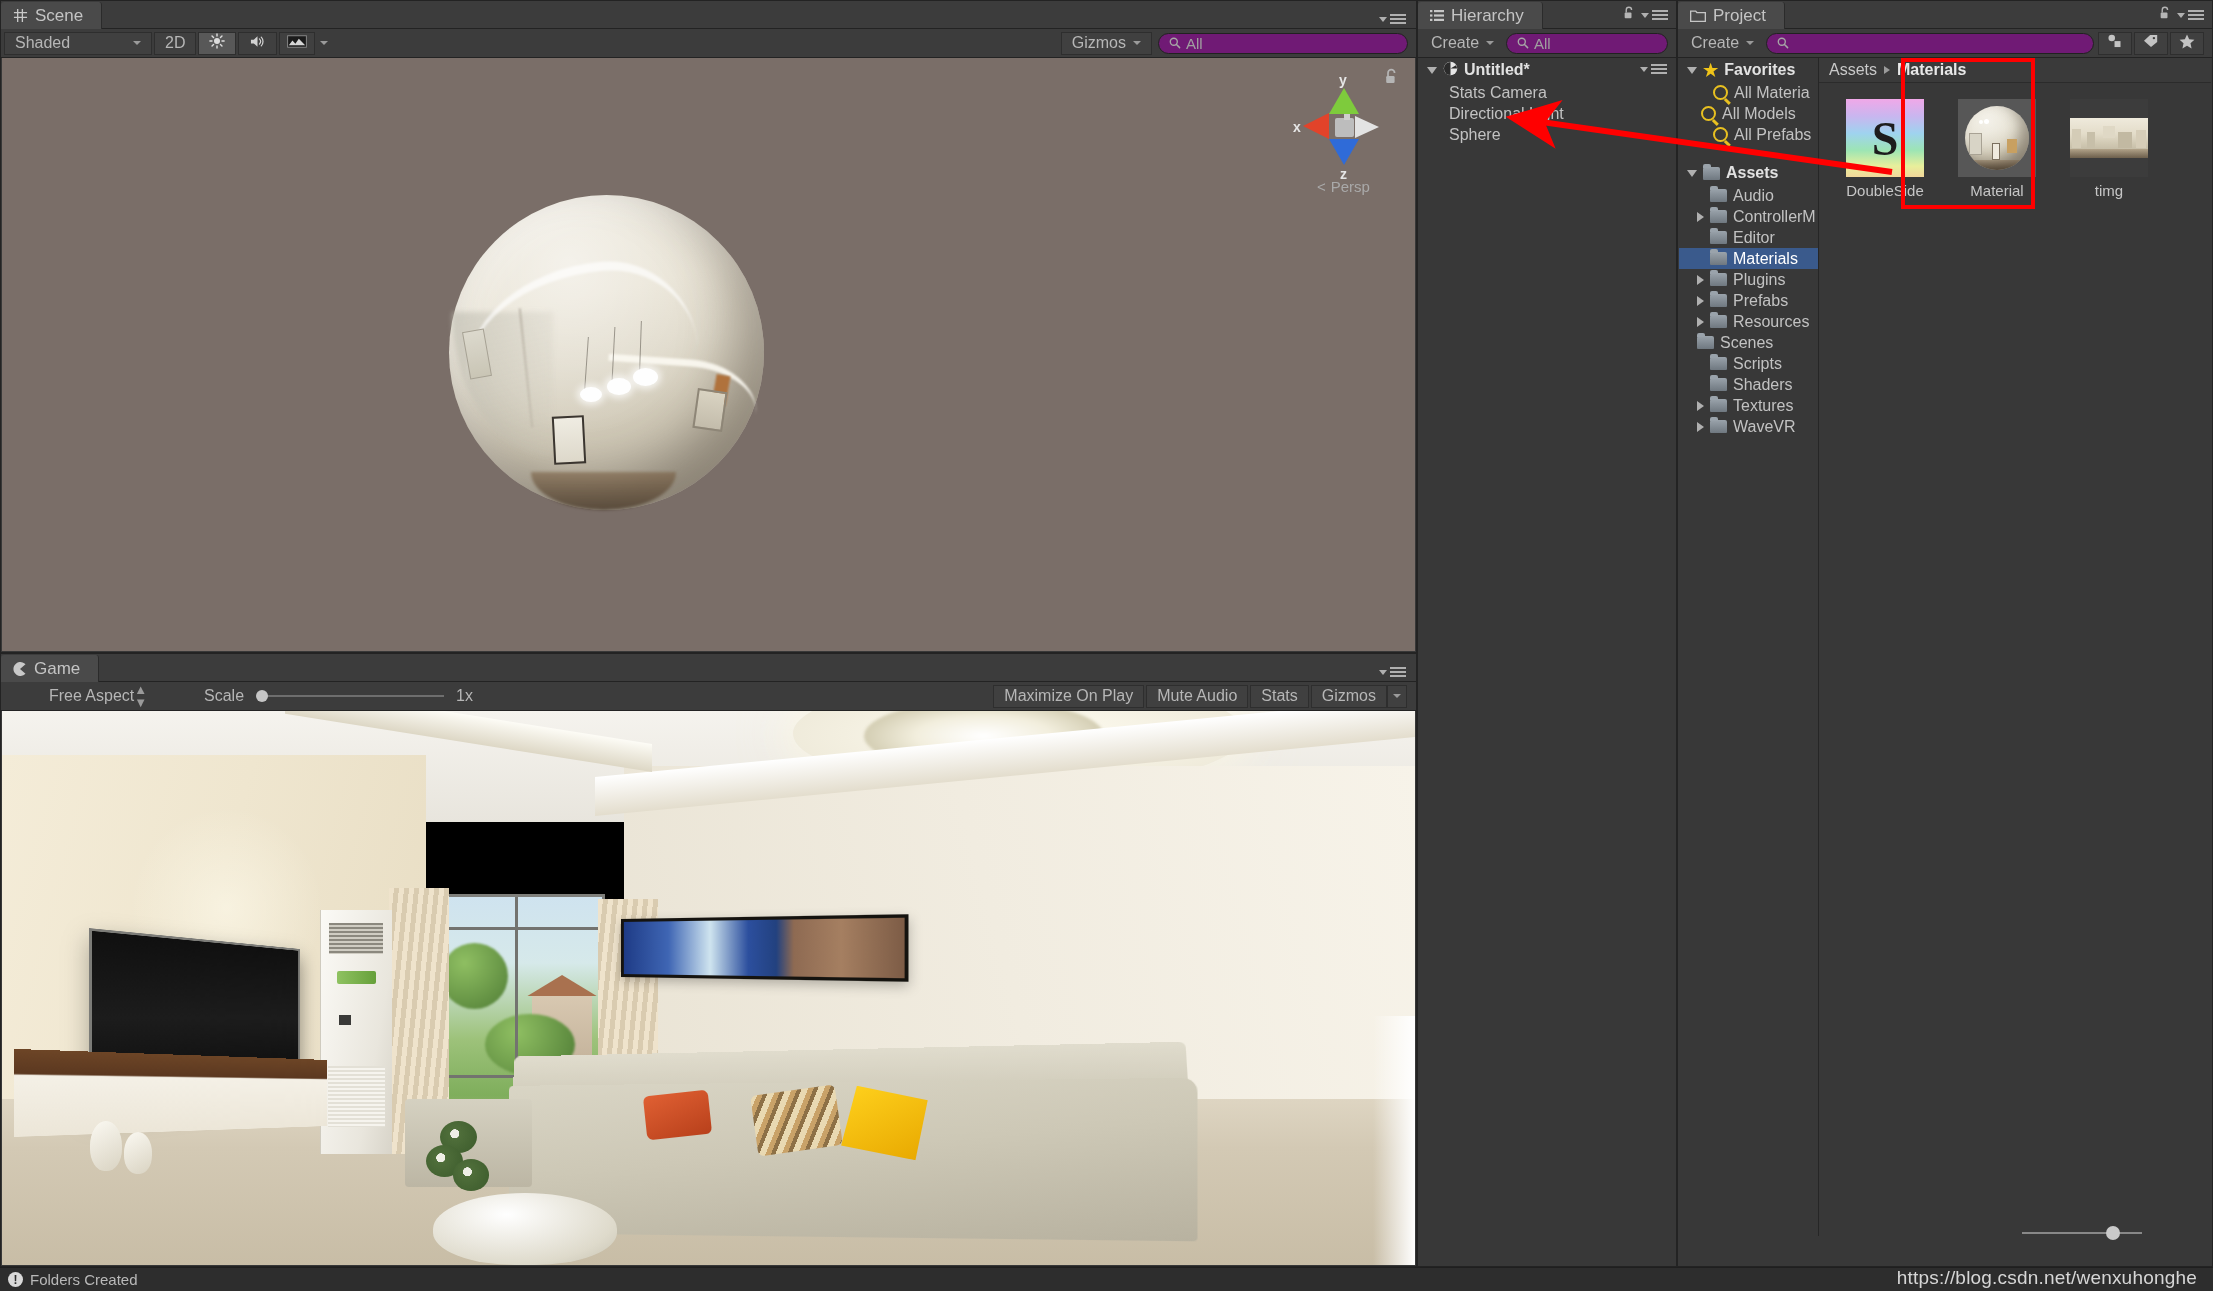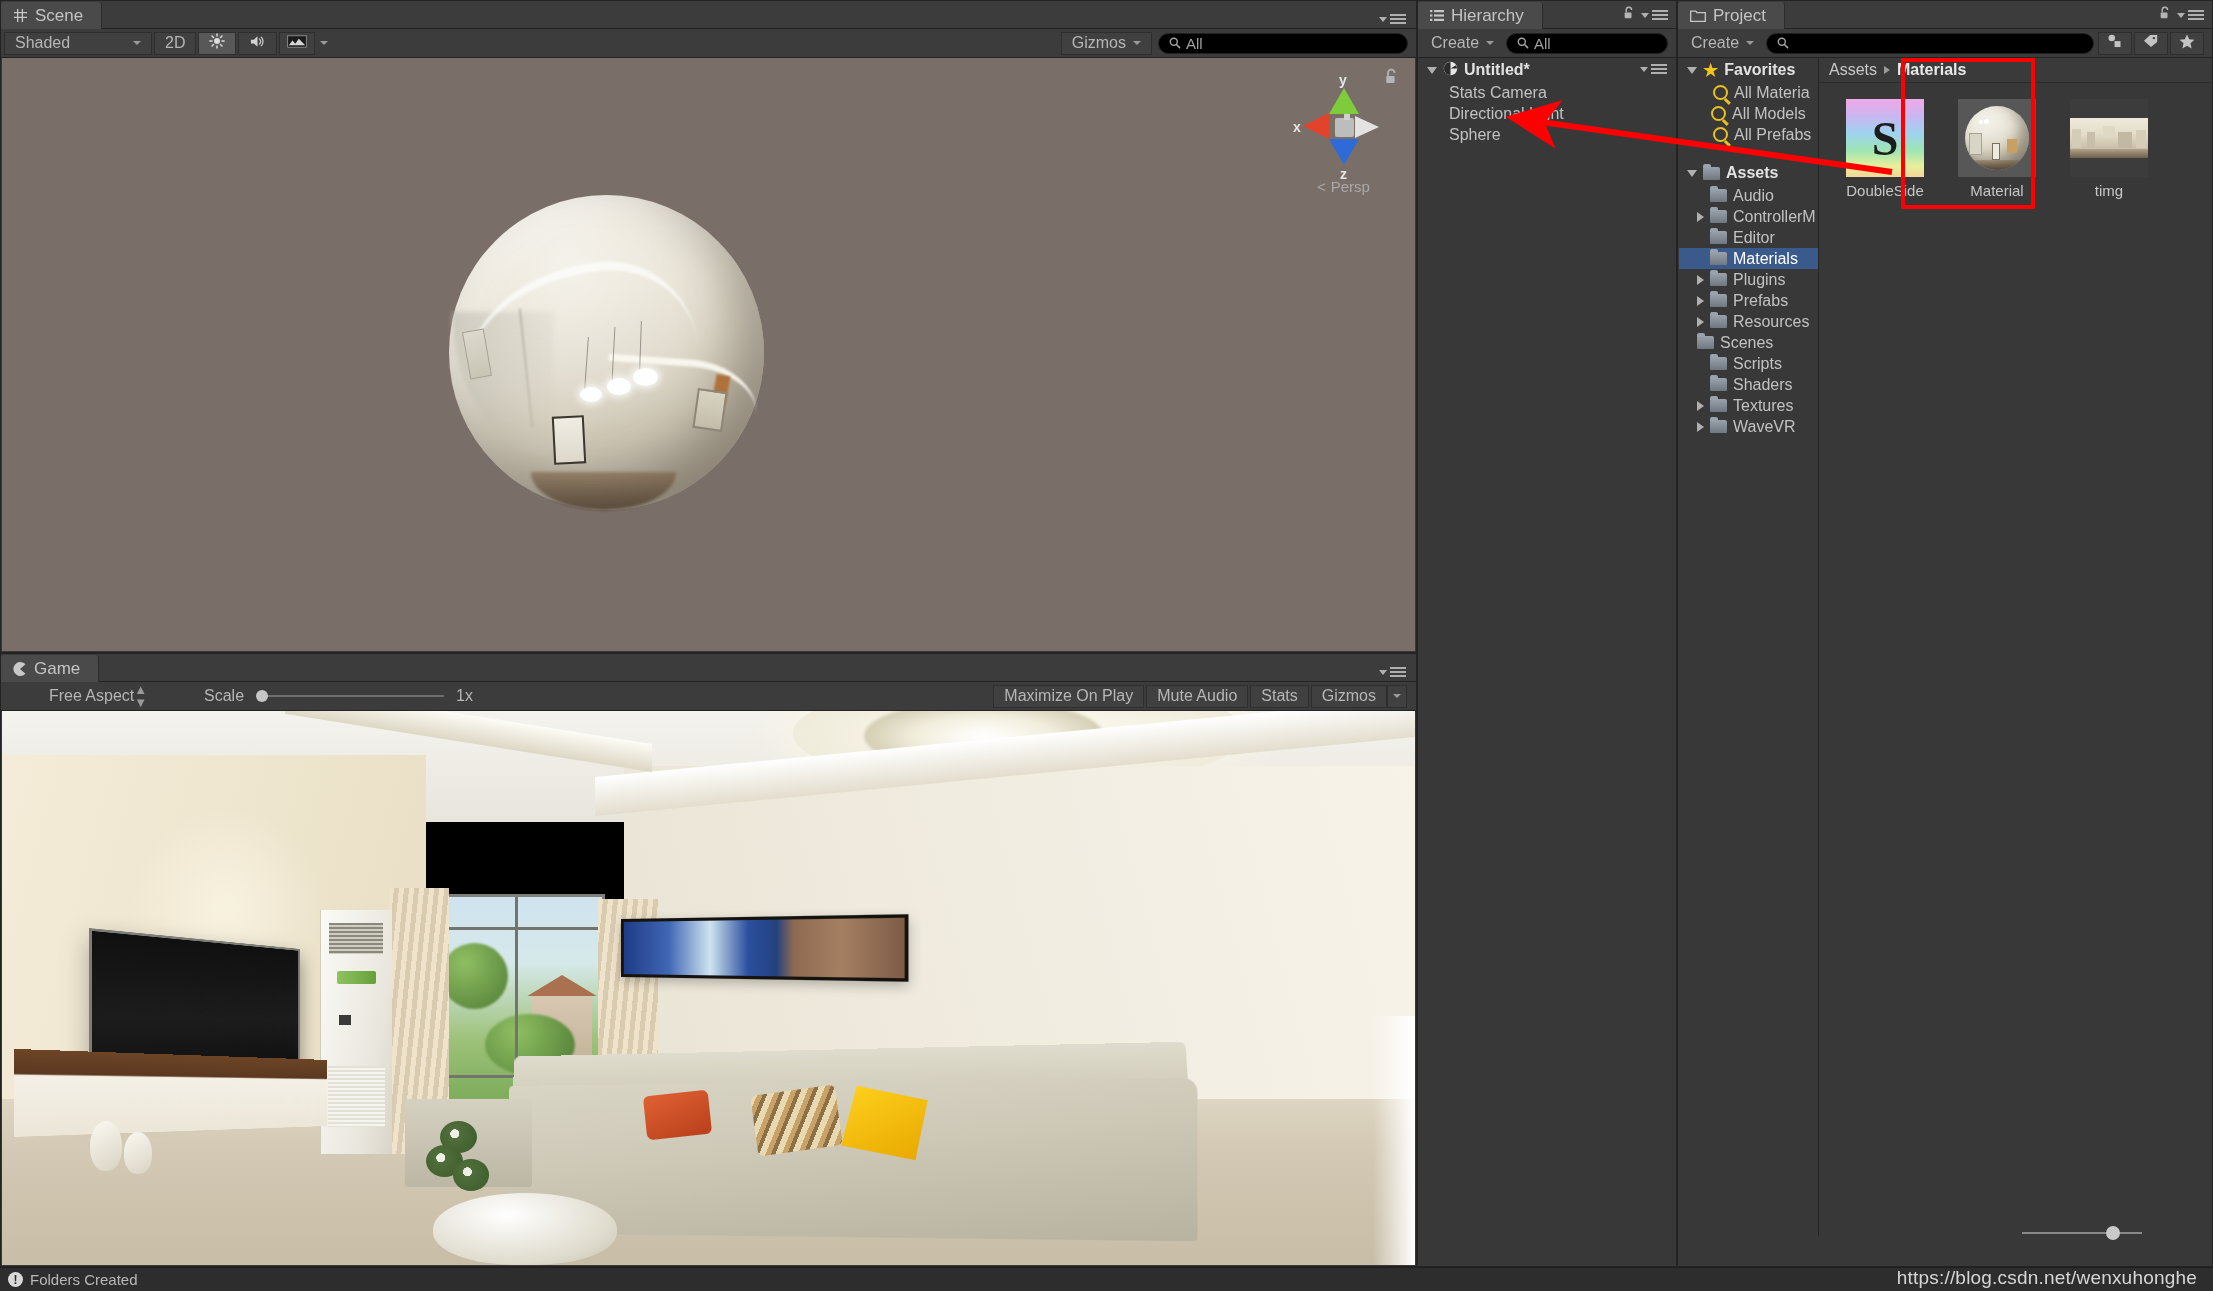--- a/index.html
+++ b/index.html
@@ -38,21 +38,21 @@
   .tbtn {
     height: 23px; display: flex; align-items: center; justify-content: center;
     color: #b6b6b6; font-size: 16px; padding: 0 10px;
     background: #404040; border: 1px solid #2e2e2e; margin-right: 2px;
     white-space: nowrap;
   }
   .tbtn.flat { background: transparent; border: none; }
   .tbtn.active { background: #585858; }
   .dropcaret { width: 0; height: 0; border-left: 4px solid transparent; border-right: 4px solid transparent; border-top: 4px solid #9a9a9a; margin-left: 7px; }
   .searchbox {
-    height: 21px; background: #000000; border-radius: 11px;
+    height: 21px; background: #701a75; border-radius: 11px;
     display: flex; align-items: center; gap: 5px; padding: 0 10px;
     color: #a0a0a0; font-size: 15px; border: 1px solid #212121;
   }
   .panelmenu { display: flex; align-items: center; gap: 3px; }
   .hamburger { width: 16px; display: flex; flex-direction: column; gap: 2px; }
   .hamburger i { display: block; height: 2px; background: #b0b0b0; }
   .minicaret { width: 0; height: 0; border-left: 4px solid transparent; border-right: 4px solid transparent; border-top: 5px solid #b0b0b0; }
 
   
   #scene-panel { left: 0; top: 0; width: 1417px; height: 653px; }
@@ -680,21 +680,21 @@
     <div id="proj-left">
       <div class="tree-row" style="height:24px;color:#e2e2e2;font-weight:bold">
         <span class="tri open"></span>
         <span class="star">★</span>
         <span>Favorites</span>
       </div>
       <div class="tree-row" style="padding-left:34px">
         <span class="mag"></span>
         <span>All Materia</span>
       </div>
-      <div class="tree-row" style="padding-left:32px">
+      <div class="tree-row" style="padding-left:22px">
         <span class="mag"></span>
         <span>All Models</span>
       </div>
       <div class="tree-row" style="padding-left:34px">
         <span class="mag"></span>
         <span>All Prefabs</span>
       </div>
 
       <div style="height:16px"></div>
 

